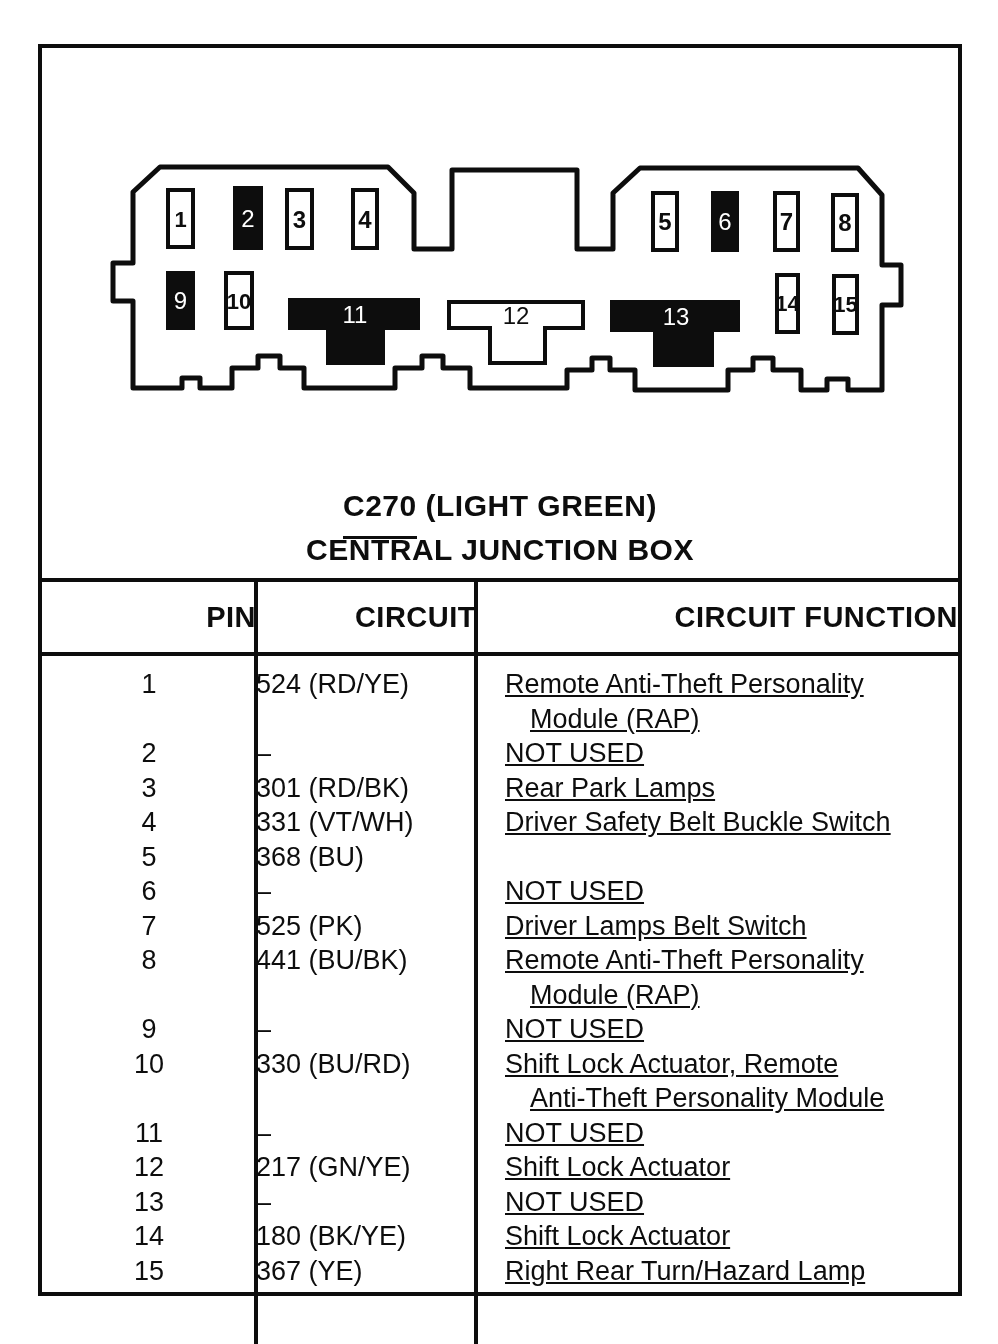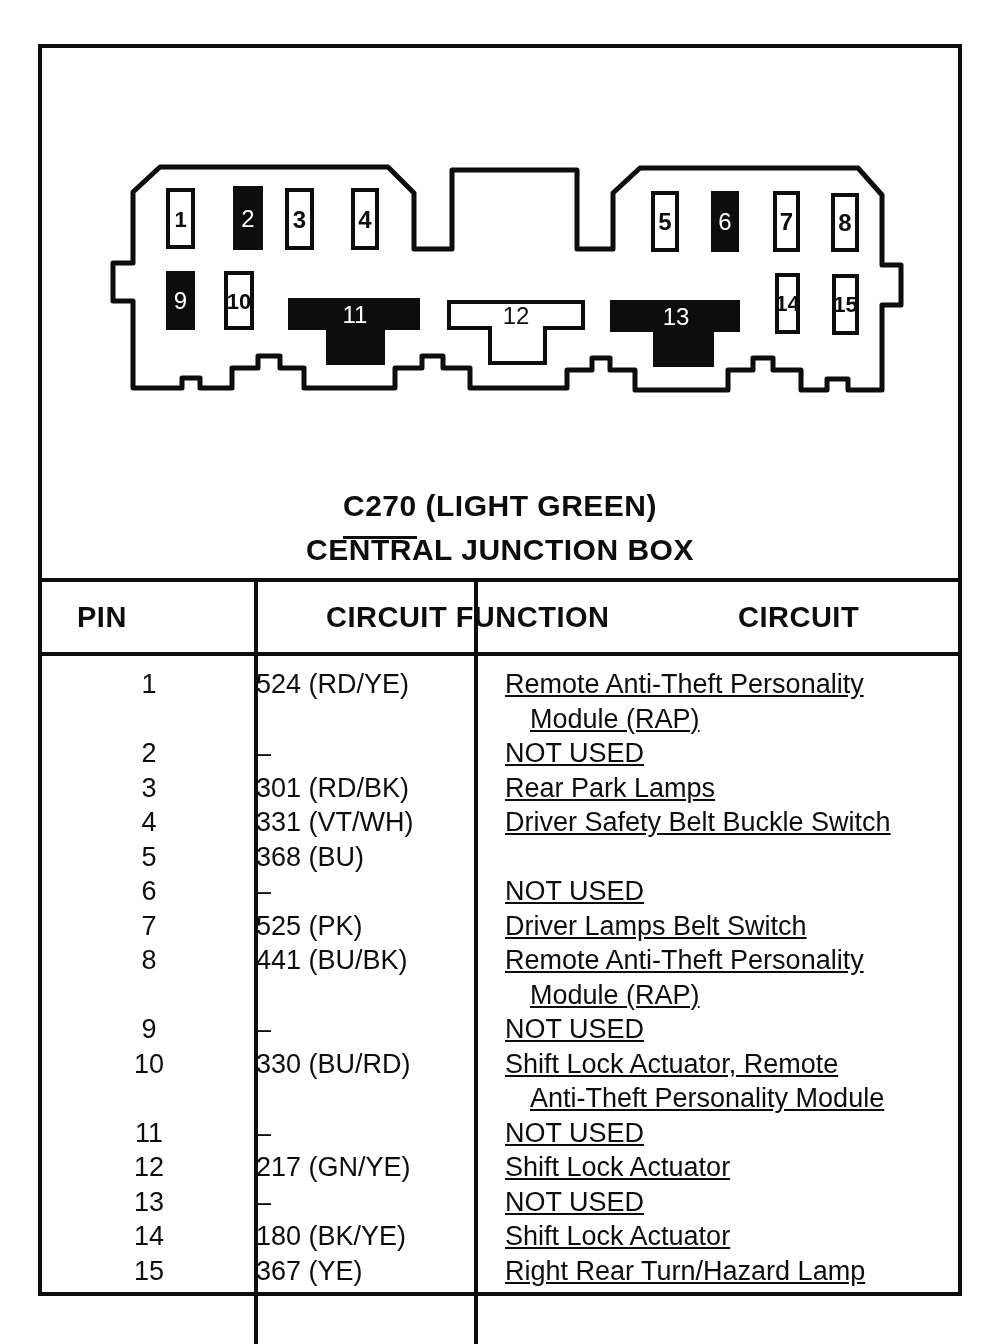--- a/index.html
+++ b/index.html
@@ -27,21 +27,21 @@
 
   
   .tbl { position:absolute; left:0; top:530px; width:916px; height:762px;
          border-top:4px solid #0d0d0d; box-sizing:content-box; }
   .vline { position:absolute; top:0; bottom:0; width:4px; background:#0d0d0d; }
   .vline-1 { left:212px; }
   .vline-2 { left:432px; }
 
   .tbl-head { display:flex; height:70px; border-bottom:4px solid #0d0d0d;
               align-items:center; font-weight:bold; font-size:29px; letter-spacing:0.5px; }
-  .hc { text-align:left;padding-left:35px; }
+  .hc { text-align:right; }
   .col-pin { width:214px; }
   .col-circuit { width:220px; }
   .col-fn { flex:1; }
 
   .tbl-body { padding-top:11px; }
   .trow { display:flex; font-size:27px; line-height:34.5px; }
   .cell-pin { width:214px; text-align:center; }
   .cell-circuit { width:220px; }
   .cell-fn { flex:1; padding-left:29px;text-decoration:underline; }
   .fn2 { padding-left:25px; }
@@ -144,22 +144,22 @@
       <div class="title-line"><span class="underlined">C270</span><span> (LIGHT GREEN)</span></div>
       <div class="title-line">CENTRAL JUNCTION BOX</div>
     </div>
 
     <div class="tbl">
       <div class="vline vline-1"></div>
       <div class="vline vline-2"></div>
 
       <div class="tbl-head">
         <div class="hc col-pin">PIN</div>
+        <div class="hc col-circuit">CIRCUIT</div>
         <div class="hc col-fn">CIRCUIT FUNCTION</div>
-        <div class="hc col-circuit">CIRCUIT</div>
       </div>
 
       <div class="tbl-body">
 
         <div class="trow">
           <div class="cell-pin">1</div>
           <div class="cell-circuit">524 (RD/YE)</div>
           <div class="cell-fn">
             <div>Remote Anti-Theft Personality</div>
             <div class="fn2">Module (RAP)</div>

